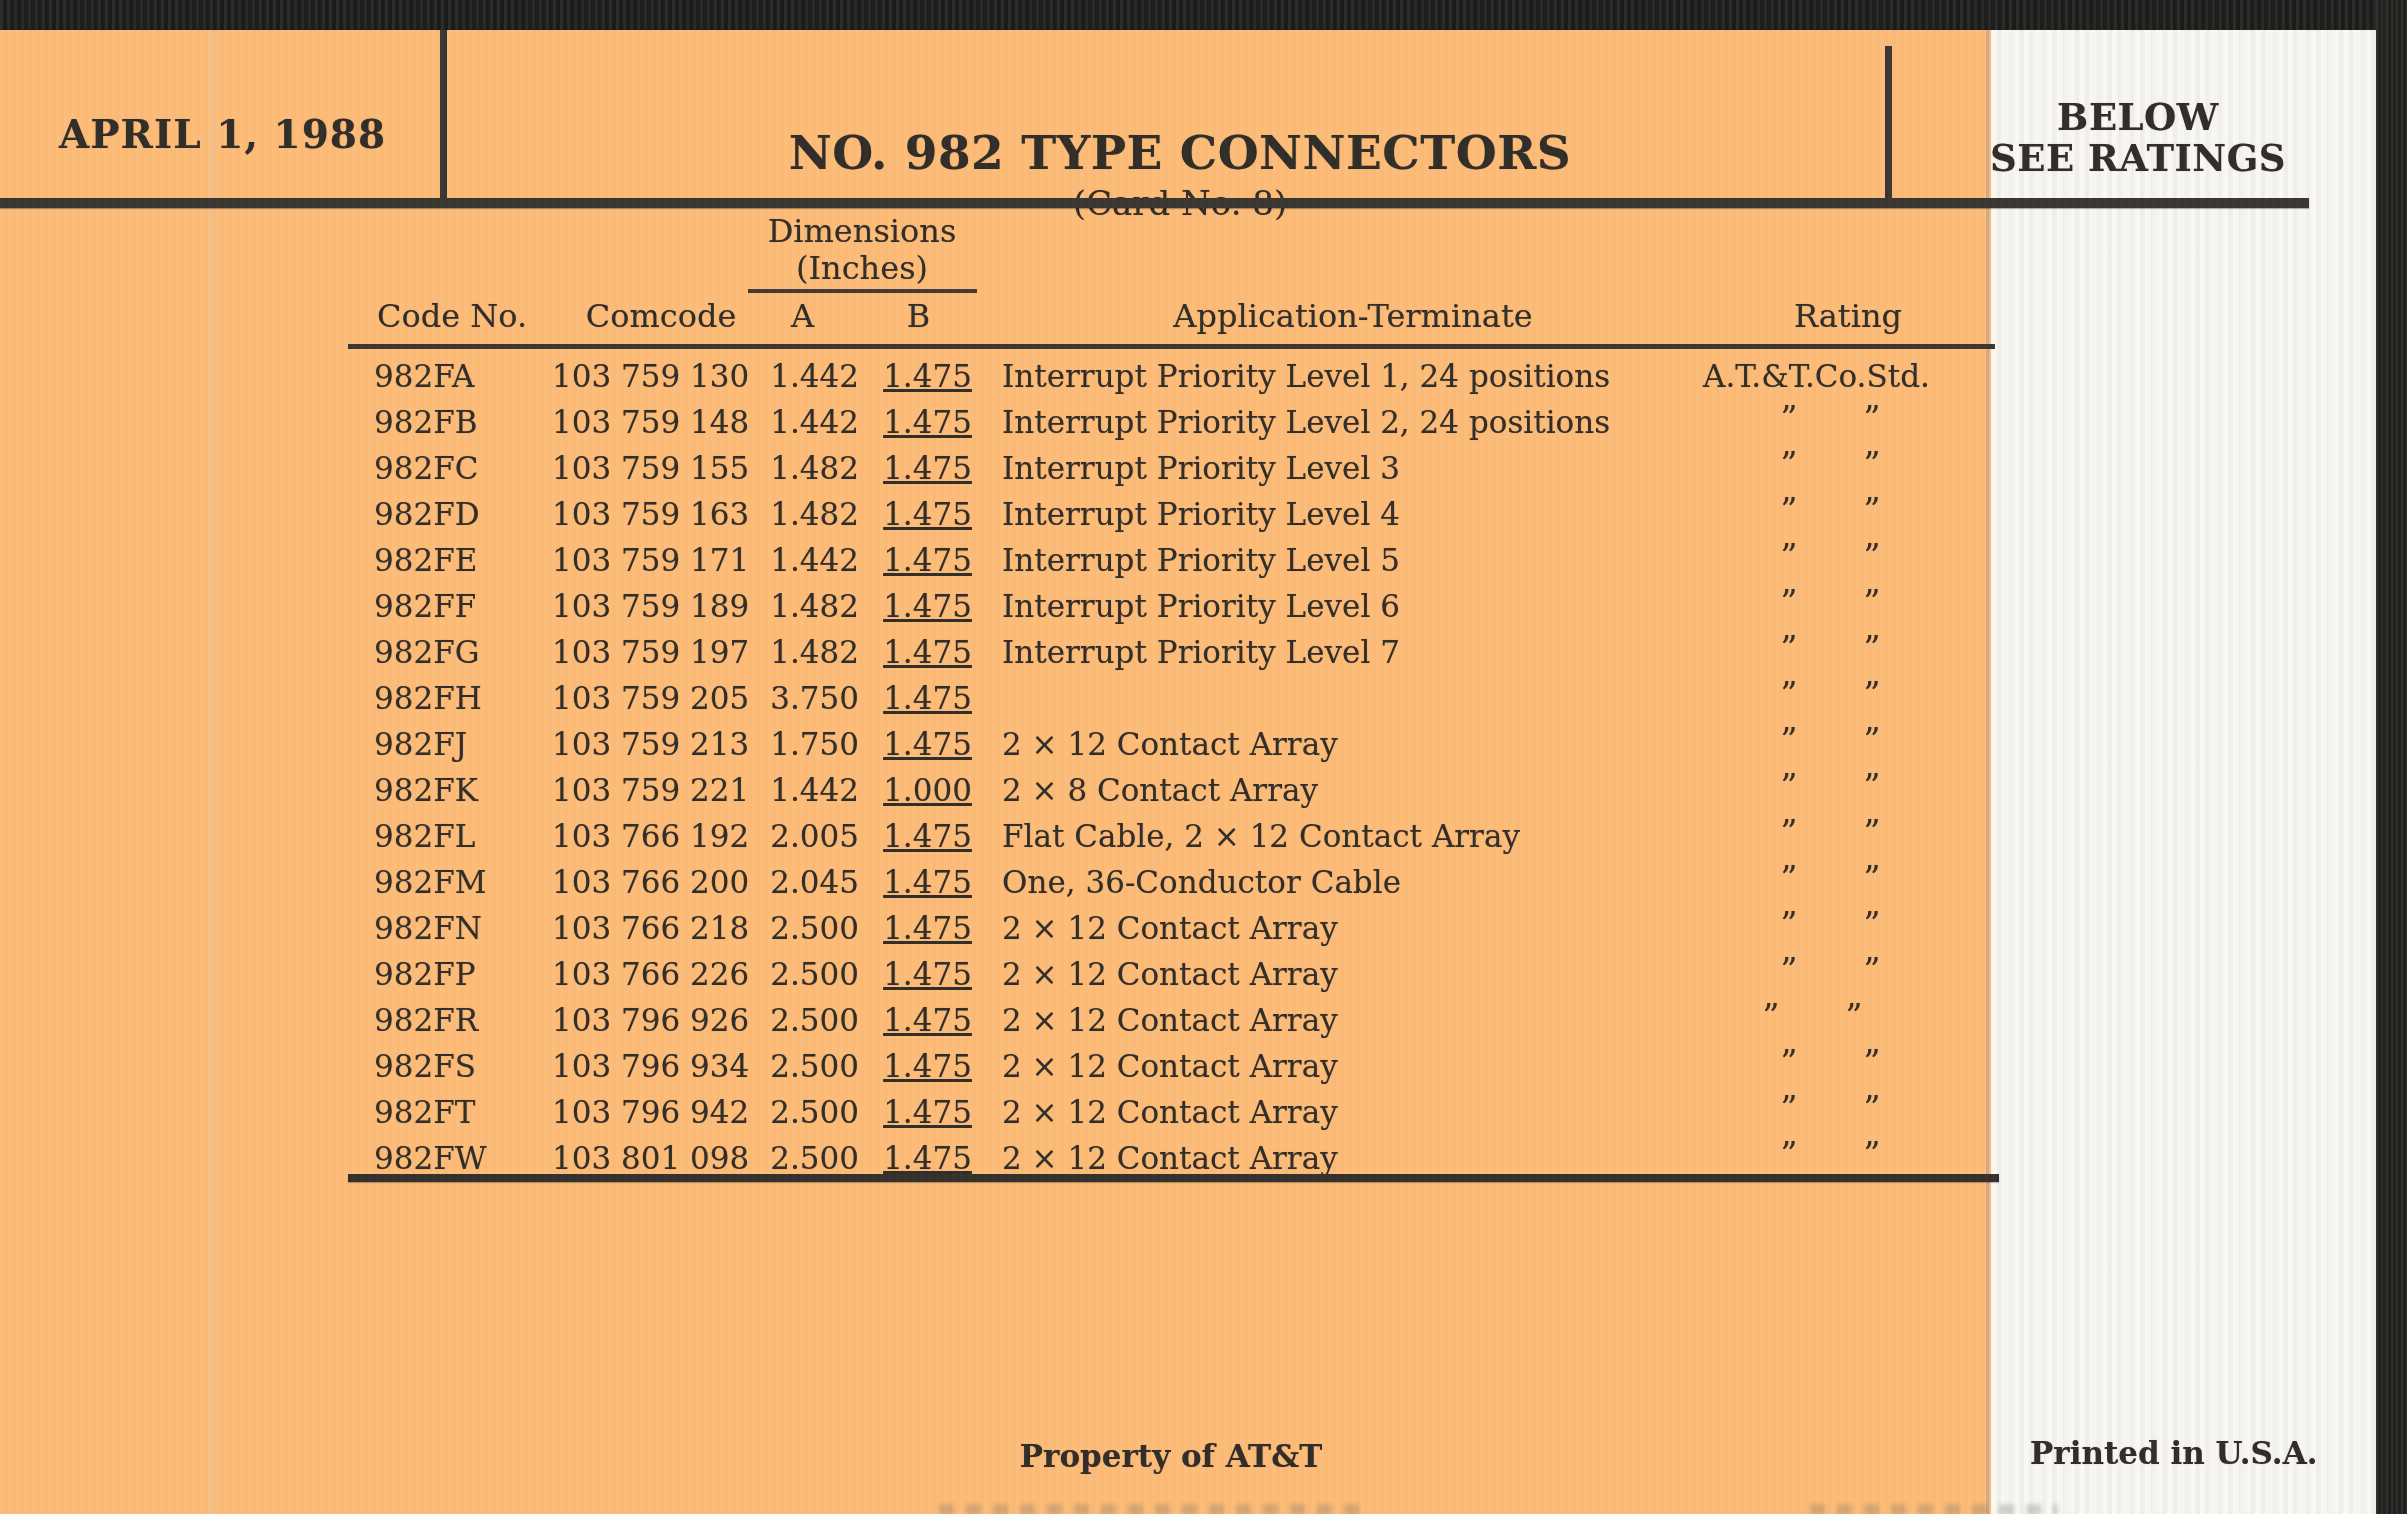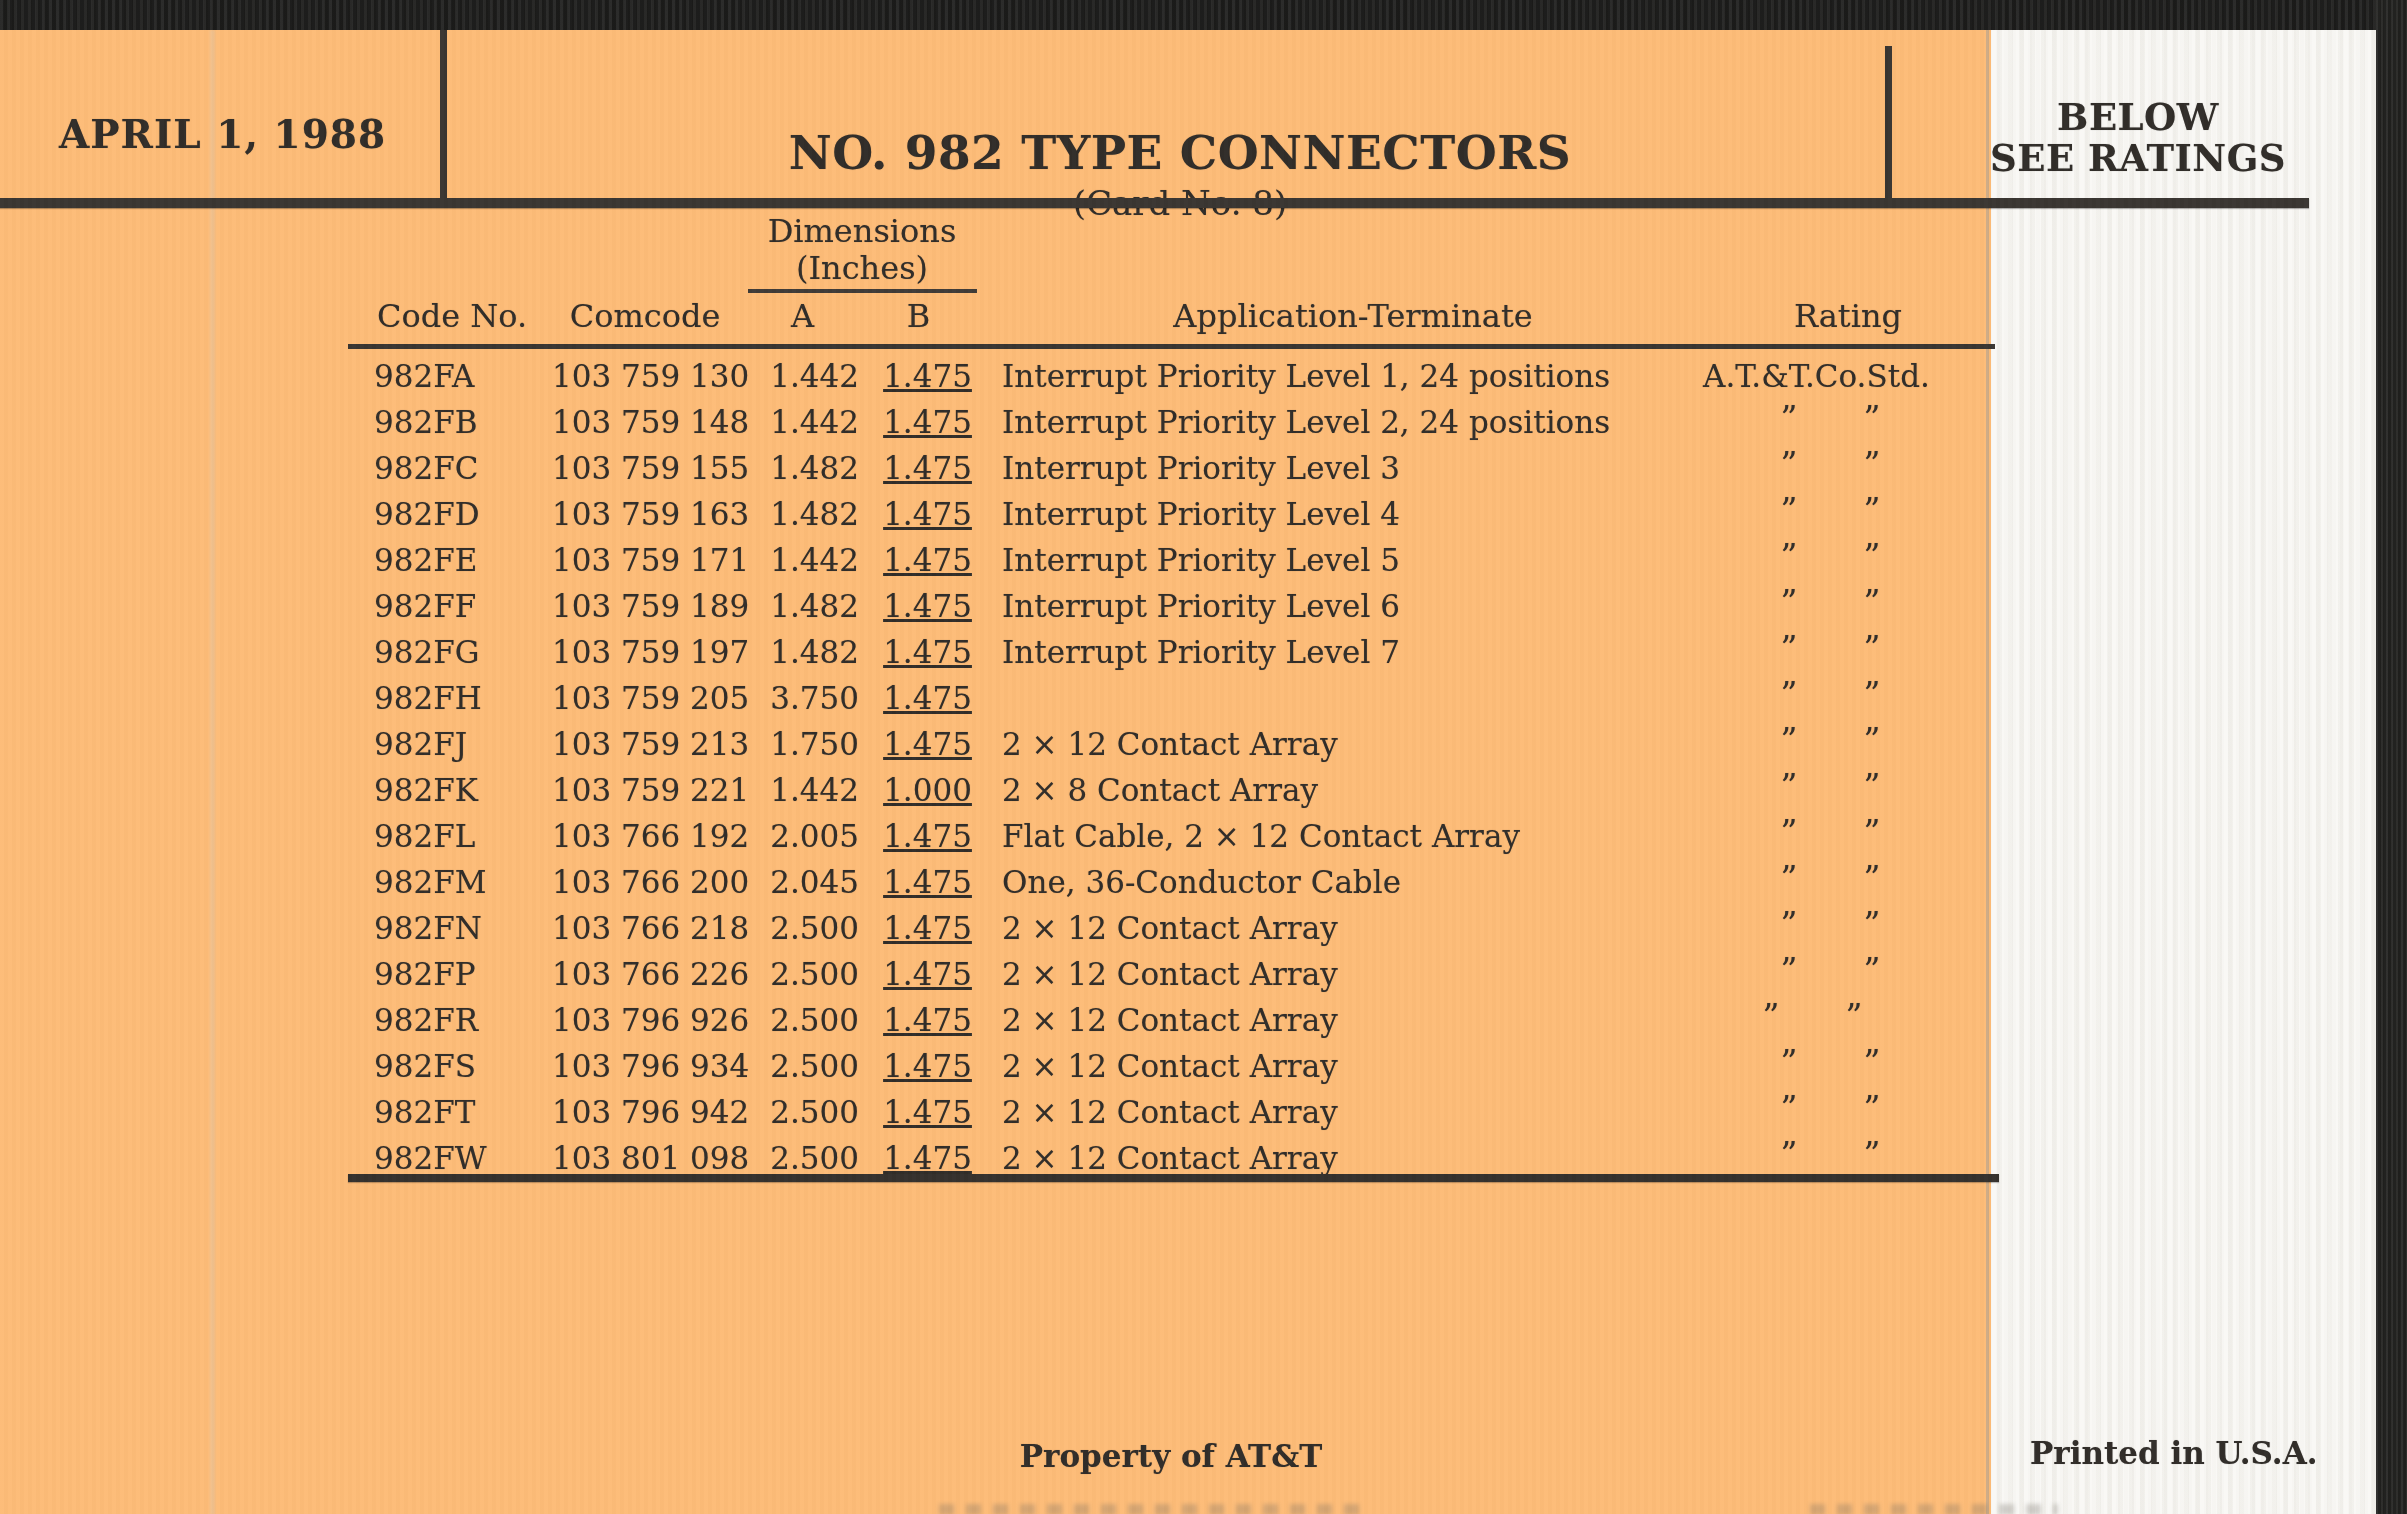--- a/index.html
+++ b/index.html
@@ -29,21 +29,21 @@
   #subtitle{font-size:34px;margin-top:3px;}
   #ratings-note{left:1936px;top:97px;width:404px;font-size:37px;line-height:41px;letter-spacing:0.5px;}
   #header-rule{left:0;top:198px;width:2309px;height:10px;background:#34302c;box-shadow:0 1px 1px rgba(0,0,0,.3);}
 
   
   #dims-label{left:763px;top:212px;width:198px;font-size:32px;}
   #dims-unit{left:763px;top:249px;width:198px;font-size:32px;}
   #dims-underline{left:748px;top:289px;width:229px;height:4px;background:#3a3632;}
   .colhead{top:297px;font-size:32px;}
   #ch-code{left:373px;width:158px;}
-  #ch-comcode{left:546px;width:198px;}
+  #ch-comcode{left:562px;width:198px;}
   #ch-a{left:763px;width:79px;}
   #ch-b{left:879px;width:79px;}
   #ch-app{left:1135px;width:436px;}
   #ch-rating{left:1749px;width:198px;}
   #thead-rule{left:348px;top:344px;width:1647px;height:5px;background:#34302c;}
   #tbottom-rule{left:348px;top:1174px;width:1651px;height:8px;background:#2f2b27;box-shadow:0 1px 1px rgba(0,0,0,.25);}
 
   
   #rows{left:0;top:355px;width:2408px;}
   .trow{position:relative;height:46px;font-size:31px;}

